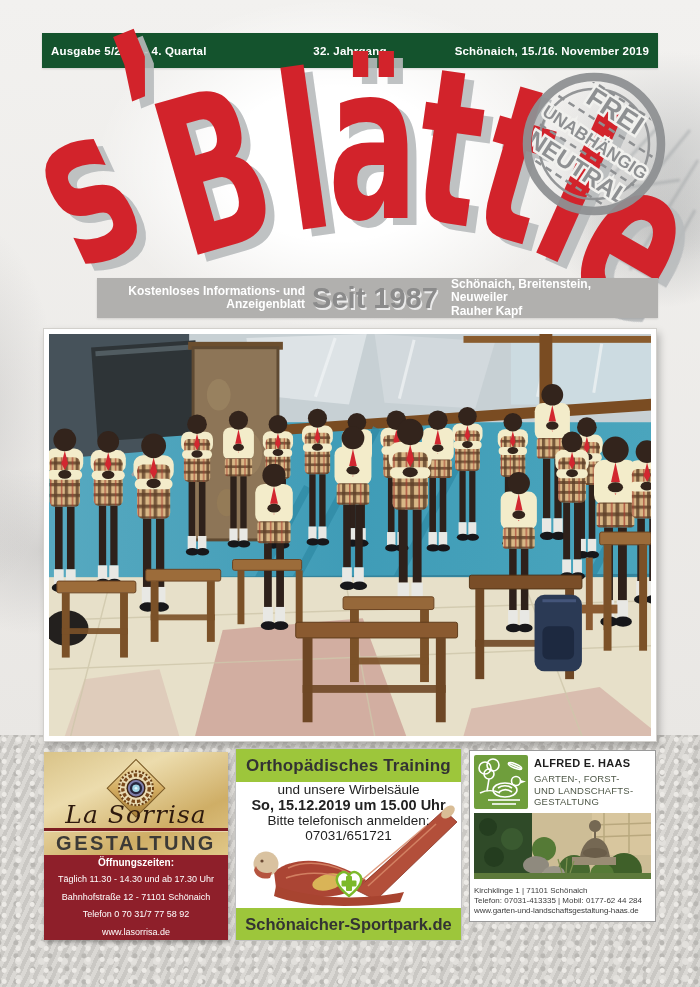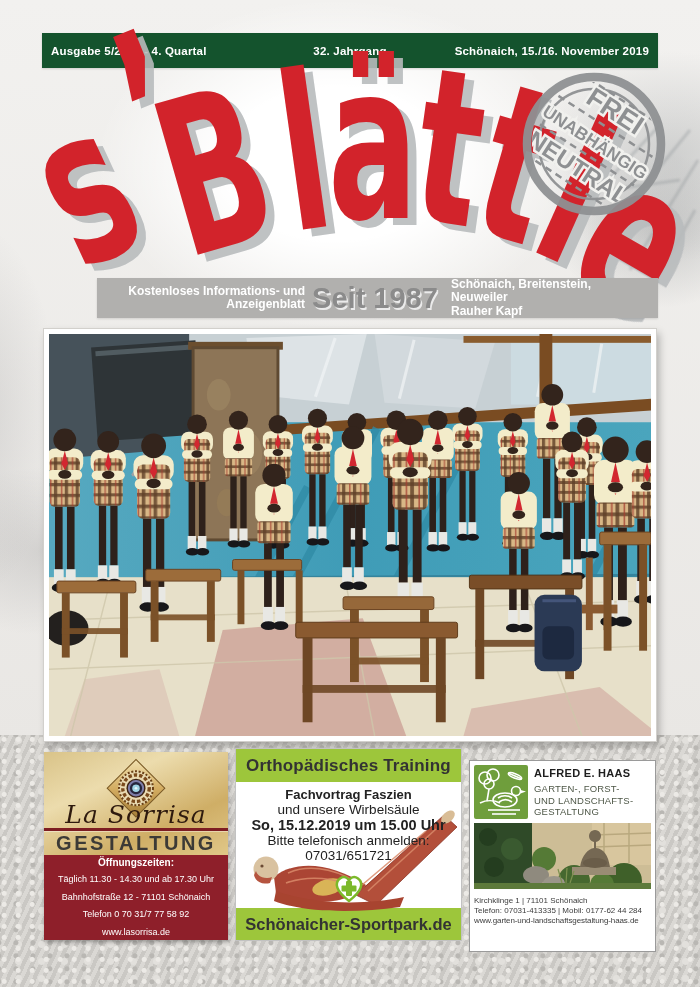--- a/index.html
+++ b/index.html
@@ -78,21 +78,21 @@
   .sport-body{position:relative;height:126px;text-align:center;}
   .sport-body .t{position:relative;z-index:2;display:block;color:#222;}
   .sb1{font-size:13px;font-weight:700;margin-top:5px;}
   .sb2{font-size:13.5px;}
   .sb3{font-size:14.5px;font-weight:700;}
   .sb4{font-size:13.5px;}
   .sb5{font-size:13.5px;}
   .muscle-svg{position:absolute;left:0;bottom:-2px;z-index:1;}
   .heart-svg{position:absolute;left:96px;top:86px;z-index:3;}
 
-  .ad-haas{width:187px;height:192px;margin-top:12px;background:#fff;border:1px solid #9a9a9a;padding:4px;}
+  .ad-haas{width:187px;height:172px;margin-top:2px;background:#fff;border:1px solid #9a9a9a;padding:4px;}
   .haas-top{display:flex;gap:6px;}
   .haas-logo{flex:0 0 54px;}
   .haas-txt{padding-top:2px;}
   .haas-name{font-size:11px;font-weight:700;color:#1e1e1e;letter-spacing:.3px;margin-bottom:4px;}
   .haas-sub{font-size:9.5px;color:#4e5747;line-height:11.5px;letter-spacing:.2px;}
   .haas-photo{margin-top:4px;}
   .haas-foot{margin-top:3px;font-size:8px;color:#3c3c3c;line-height:10px;}
   .haas-foot .url{letter-spacing:-.1px;}
 </style>
 </head>
@@ -393,21 +393,20 @@
           </g>
           <circle cx="30" cy="66" r="12.5" fill="#d9c2a0"></circle>
           <path d="M 20,68 a 11 9 0 0 0 16 6 l -2,6 a 12 10 0 0 1 -16 -8 z" fill="#b5543f"></path>
           <circle cx="26" cy="63" r="1.6" fill="#6b4a34"></circle>
         </svg>
         <svg class="heart-svg" width="34" height="32" viewBox="0 0 34 32">
           <path d="M17,28 C 4,18 2,10 8,5.5 C 12,2.5 16,4.5 17,8 C 18,4.5 22,2.5 26,5.5 C 32,10 30,18 17,28 Z" fill="#ffffff" stroke="#7cb92a" stroke-width="2.5"></path>
           <rect x="14" y="8" width="6" height="15" rx="1" fill="#7cb92a"></rect>
           <rect x="9.5" y="12.5" width="15" height="6" rx="1" fill="#7cb92a"></rect>
         </svg>
-        <span class="t sb1">Fachvortrag Faszien</span>
         <span class="t sb2">und unsere Wirbelsäule</span>
         <span class="t sb3">So, 15.12.2019 um 15.00 Uhr</span>
         <span class="t sb4">Bitte telefonisch anmelden:</span>
         <span class="t sb5">07031/651721</span>
       </div>
       <div class="sport-foot">Schönaicher-Sportpark.de</div>
     </div>
 
     <div class="ad ad-haas">
       <div class="haas-top">

